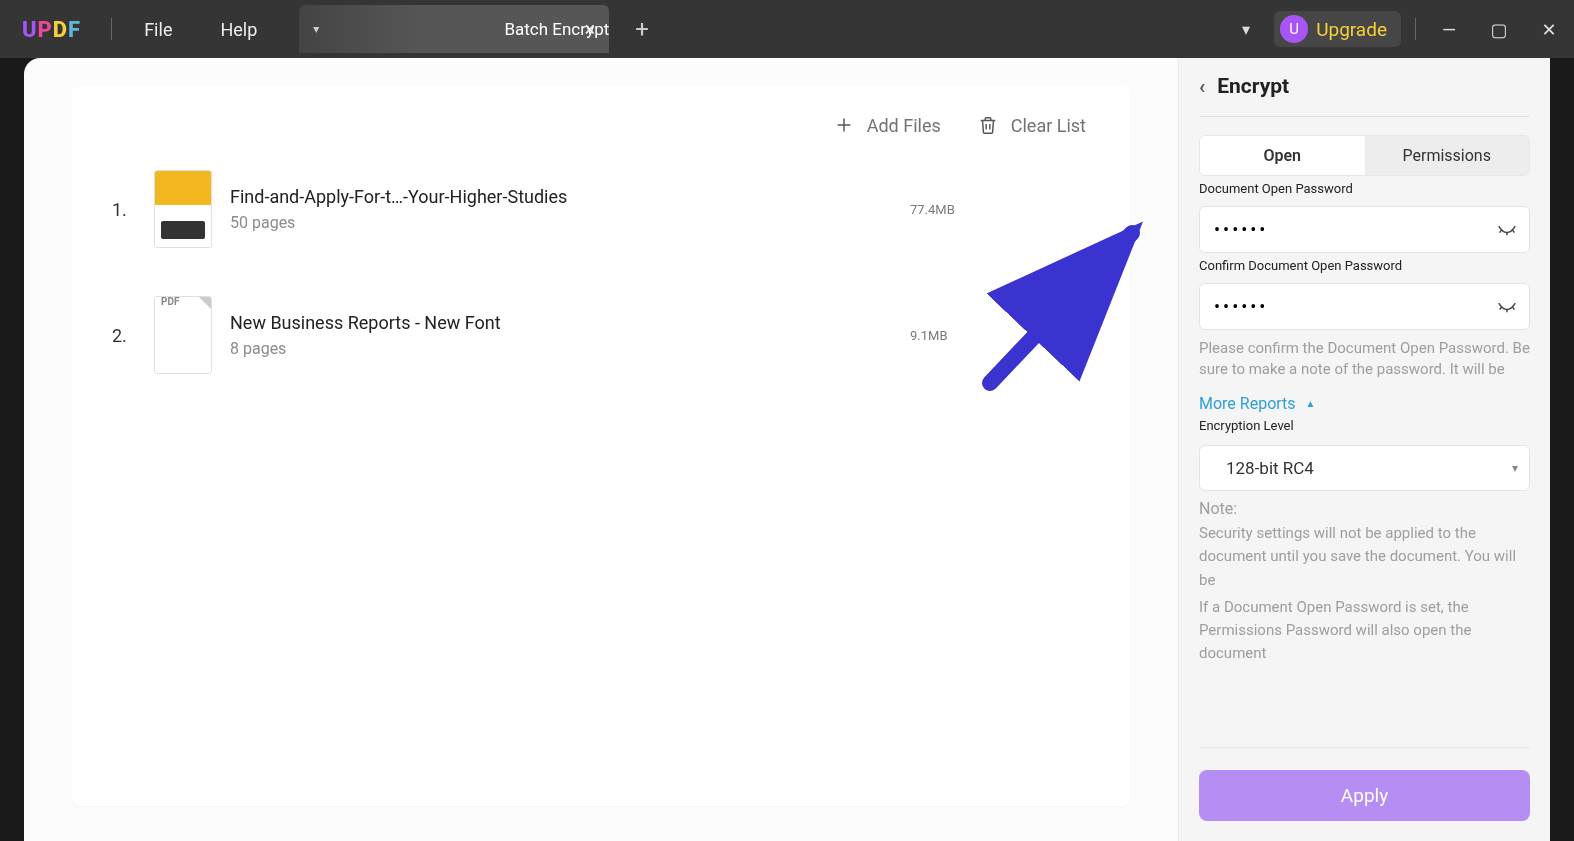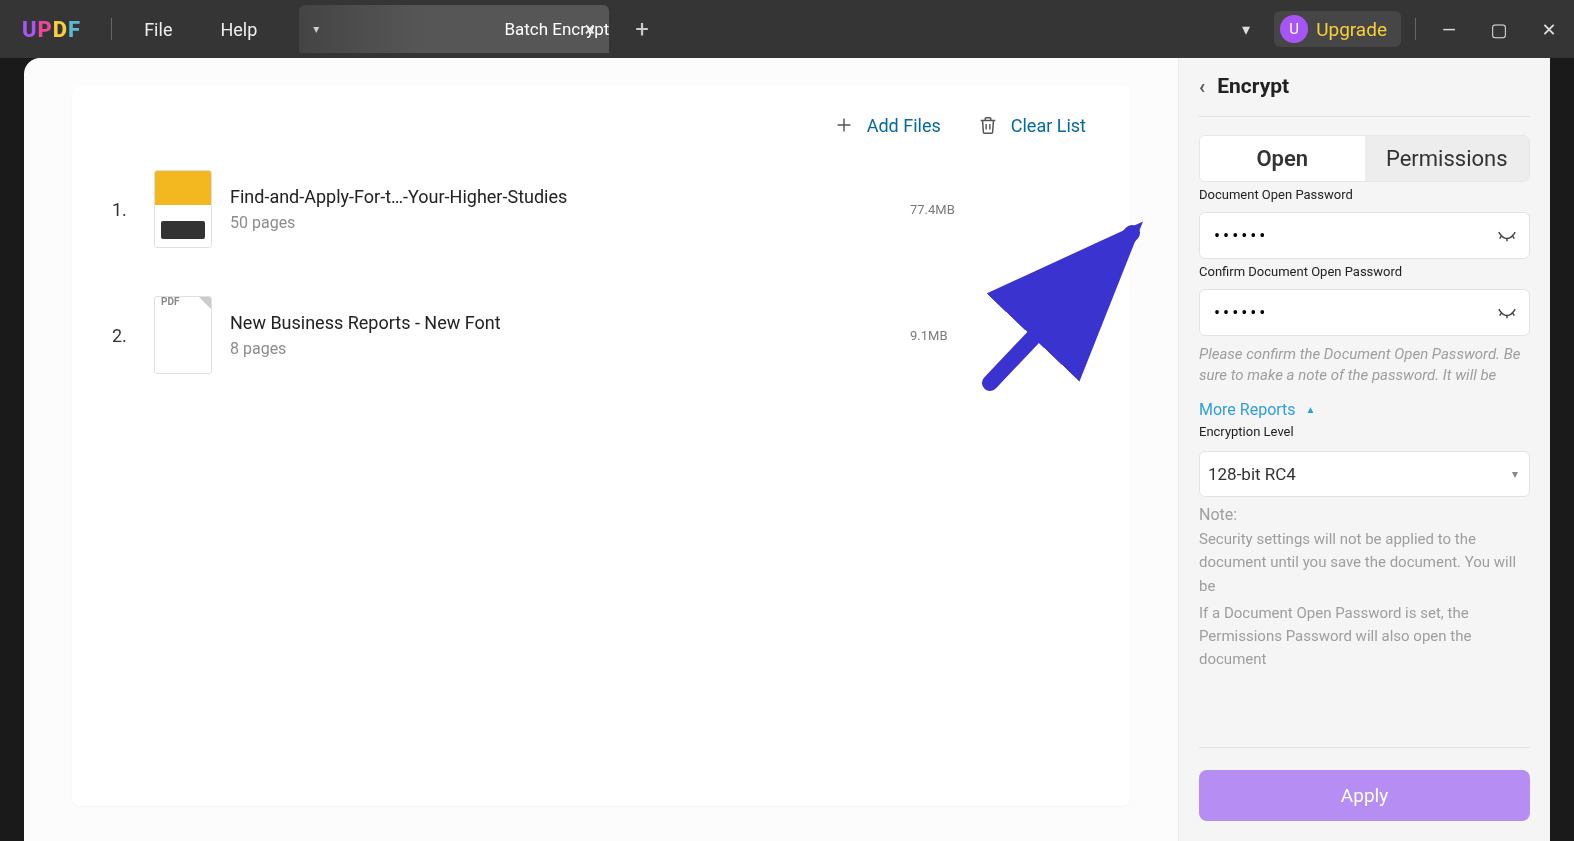--- a/index.html
+++ b/index.html
@@ -23,21 +23,21 @@
 .upgrade-wrap { display: flex; align-items: center; background: #464646; border-radius: 6px; padding: 4px 14px 4px 6px; margin: 0 6px; }
 .avatar-u { width: 28px; height: 28px; border-radius: 50%; background: #a855f7; color: #fff; display: flex; align-items: center; justify-content: center; font-size: 15px; margin-right: 8px; }
 .upgrade-text { color: #f6d03a; font-size: 19px; }
 .win-ctrl { width: 50px; text-align: center; color: #ddd; font-size: 18px; cursor: pointer; }
 
 .content { position: absolute; left: 24px; top: 58px; right: 24px; bottom: 0; background: #fcfcfc; border-radius: 16px 16px 0 0; display: flex; }
 
 .main { flex: 1; padding: 0; position: relative; }
 .file-panel { background: #fff; margin: 28px 48px 28px 48px; border-radius: 8px; min-height: 720px; box-shadow: 0 1px 2px rgba(0,0,0,0.04); position: relative; }
 .panel-toolbar { display: flex; justify-content: flex-end; gap: 36px; padding: 28px 44px 10px; }
-.tool-btn { display: flex; align-items: center; gap: 12px; font-size: 18px; color: #0369a1; cursor: pointer; }
+.tool-btn { display: flex; align-items: center; gap: 12px; font-size: 18px; color: #737373; cursor: pointer; }
 .tool-btn svg { width: 22px; height: 22px; stroke: #555; fill: none; stroke-width: 1.6; }
 
 .file-row { display: flex; align-items: center; padding: 24px 40px; gap: 18px; }
 .row-num { width: 24px; font-size: 18px; color: #333; }
 .thumb { width: 58px; height: 78px; border: 1px solid #e0e0e0; border-radius: 3px; background: #fff; display: flex; align-items: center; justify-content: center; flex-direction: column; overflow: hidden; }
 .thumb-img { width: 56px; height: 76px; background: linear-gradient(#f3b820 0%, #f3b820 45%, #fff 45%, #fff 100%); position: relative; }
 .thumb-img::after { content: ""; position: absolute; bottom: 8px; left: 6px; right: 6px; height: 18px; background: #333; border-radius: 2px; }
 .thumb-pdf { font-size: 10px; color: #888; font-weight: bold; align-self: flex-start; margin: 6px 0 0 6px; }
 .thumb-corner { position: absolute; top: 0; right: 0; border-style: solid; border-width: 0 12px 12px 0; border-color: transparent #ccc transparent transparent; }
 .thumb2 { position: relative; gap: 24px; }
@@ -45,32 +45,32 @@
 .thumb2-blob { width: 40px; height: 20px; background: linear-gradient(135deg, #d8c5f0, #e9dcf7); border-radius: 3px; margin: 18px auto 0; }
 .file-info { flex: 1; }
 .file-title { font-size: 18px; color: #222; margin-bottom: 6px; }
 .file-pages { font-size: 16px; color: #8c8c8c; }
 .file-size { width: 180px; font-size: 13px; color: #7a7a7a; }
 
 .sidepanel { width: 372px; background: #f5f5f5; border-left: 1px solid #eaeaea; padding: 16px 20px; display: flex; flex-direction: column; position: relative; }
 .sp-header { display: flex; align-items: center; gap: 12px; font-size: 21px; font-weight: 700; color: #222; padding-bottom: 18px; border-bottom: 1px solid #e2e2e2; }
 .sp-back { font-size: 20px; color: #555; cursor: pointer; }
 .seg { display: flex; margin-top: 18px; border-radius: 6px; overflow: hidden; border: 1px solid #e6e6e6; }
-.seg-btn { flex: 1; text-align: center; padding: 10px 0; font-size: 22px; background: #ededed; color: #333; cursor: pointer; }
+.seg-btn { flex: 1; text-align: center; padding: 10px 0; font-size: 16px; background: #ededed; color: #333; cursor: pointer; }
 .seg-btn.active { background: #fff; font-weight: 600; }
 .label { font-size: 13px; color: #222; margin-top: 5px; margin-bottom: 10px; }
 .input-wrap { position: relative; }
 .input-wrap input { width: 100%; padding: 12px 44px 12px 14px; border: 1px solid #e3e3e3; border-radius: 6px; font-size: 18px; letter-spacing: 3px; background: #fff; }
 .eye { position: absolute; right: 12px; top: 50%; transform: translateY(-50%); cursor: pointer; }
 .eye svg { width: 22px; height: 22px; stroke: #444; fill: none; stroke-width: 1.6; }
-.hint { font-size: 15px; color: #9e9e9e; margin-top: 8px; line-height: 1.4; font-style: italic; }
+.hint { font-size: 15px; color: #9e9e9e; margin-top: 8px; line-height: 1.4; }
 .more-opts { color: #2f9fd8; font-size: 16px; margin-top: 14px; cursor: pointer; display: flex; align-items: center; gap: 10px; }
 .more-opts .tri { font-size: 10px; color: #2f9fd8; }
 .select-wrap { position: relative; margin-top: 2px; }
-.select-wrap select { width: 100%; padding: 12px 8px; border: 1px solid #e3e3e3; border-radius: 6px; font-size: 17px; background: #fff; appearance: none; color: #333; }
+.select-wrap select { width: 100%; padding: 12px 26px; border: 1px solid #e3e3e3; border-radius: 6px; font-size: 17px; background: #fff; appearance: none; color: #333; }
 .select-caret { position: absolute; right: 12px; top: 50%; transform: translateY(-50%); color: #888; font-size: 12px; pointer-events: none; }
 .note-head { font-size: 16px; color: #9e9e9e; margin-top: 8px; }
 .note-body { font-size: 15px; color: #9e9e9e; line-height: 1.55; margin-top: 4px; }
 .apply-bar { margin-top: auto; border-top: 1px solid #e4e4e4; padding: 22px 0 4px; }
 .apply-btn { width: 100%; padding: 14px 0; background: #b68df3; color: #fff; font-size: 19px; border: none; border-radius: 8px; cursor: pointer; }
 
 .annot-arrow { position: absolute; left: 930px; top: 135px; pointer-events: none; }
 .annot-arrow svg { width: 210px; height: 210px; }
 </style>
 </head>

